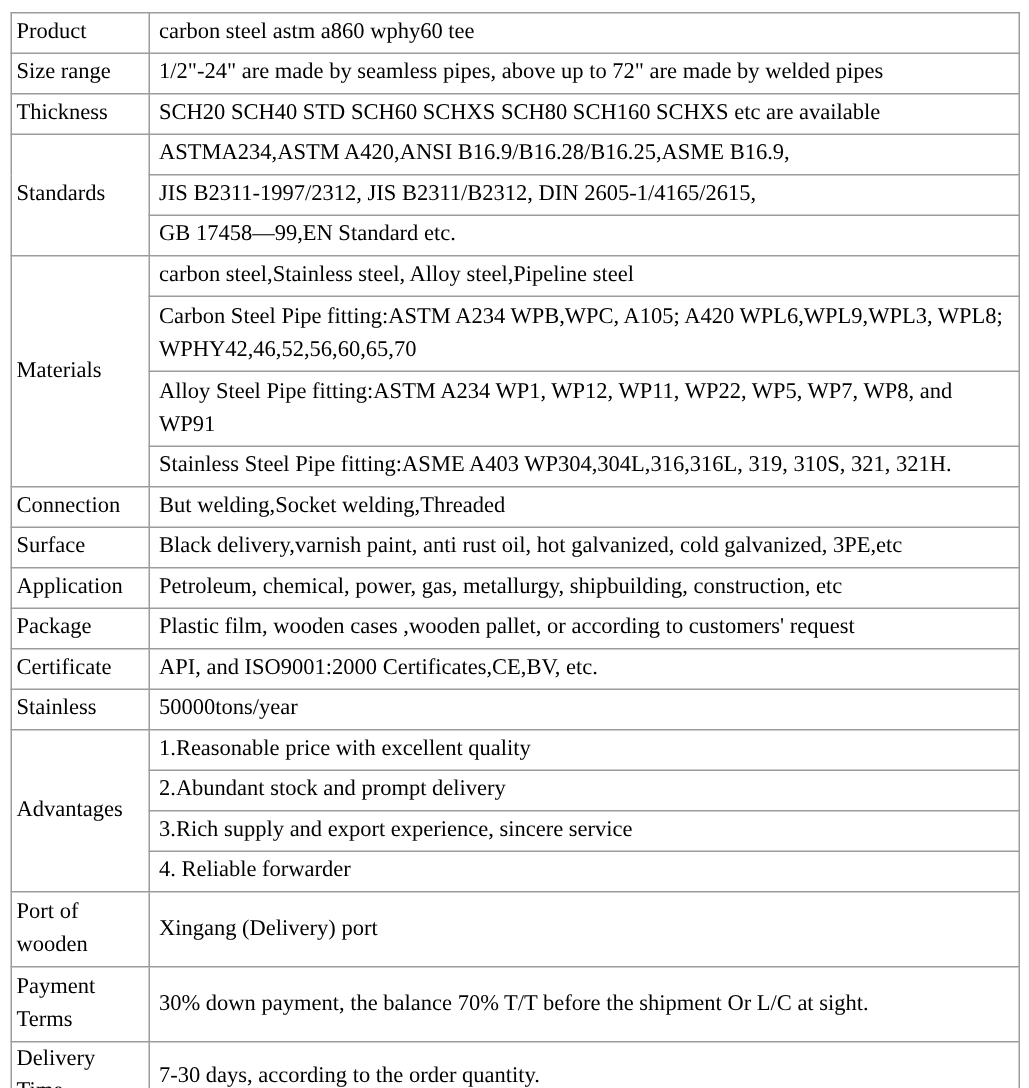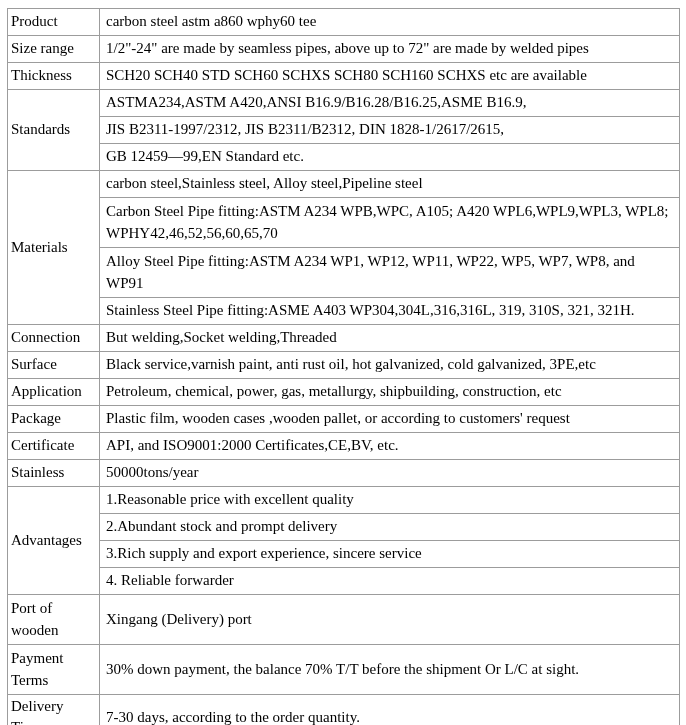--- a/index.html
+++ b/index.html
@@ -54,24 +54,24 @@
   <tr>
     <td class="label">Thickness</td>
     <td class="value">SCH20 SCH40 STD SCH60 SCHXS SCH80 SCH160 SCHXS etc are available</td>
   </tr>
 
   <tr>
     <td class="label" rowspan="3">Standards</td>
     <td class="value">ASTMA234,ASTM A420,ANSI B16.9/B16.28/B16.25,ASME B16.9,</td>
   </tr>
   <tr>
-    <td class="value">JIS B2311-1997/2312, JIS B2311/B2312, DIN 1828-1/2617/2615,</td>
+    <td class="value">JIS B2311-1997/2312, JIS B2311/B2312, DIN 2605-1/4165/2615,</td>
   </tr>
   <tr>
-    <td class="value">GB 12459—99,EN Standard etc.</td>
+    <td class="value">GB 17458—99,EN Standard etc.</td>
   </tr>
 
   <tr>
     <td class="label" rowspan="4">Materials</td>
     <td class="value">carbon steel,Stainless steel, Alloy steel,Pipeline steel</td>
   </tr>
   <tr class="tall">
     <td class="value">Carbon Steel Pipe fitting:ASTM A234 WPB,WPC, A105; A420 WPL6,WPL9,WPL3, WPL8; WPHY42,46,52,56,60,65,70</td>
   </tr>
   <tr class="tall">
@@ -81,21 +81,21 @@
     <td class="value">Stainless Steel Pipe fitting:ASME A403 WP304,304L,316,316L, 319, 310S, 321, 321H.</td>
   </tr>
 
   <tr>
     <td class="label">Connection</td>
     <td class="value">But welding,Socket welding,Threaded</td>
   </tr>
 
   <tr>
     <td class="label">Surface</td>
-    <td class="value">Black service,varnish paint, anti rust oil, hot galvanized, cold galvanized, 3PE,etc</td>
+    <td class="value">Black delivery,varnish paint, anti rust oil, hot galvanized, cold galvanized, 3PE,etc</td>
   </tr>
 
   <tr>
     <td class="label">Application</td>
     <td class="value">Petroleum, chemical, power, gas, metallurgy, shipbuilding, construction, etc</td>
   </tr>
 
   <tr>
     <td class="label">Package</td>
     <td class="value">Plastic film, wooden cases ,wooden pallet, or according to customers' request</td>

